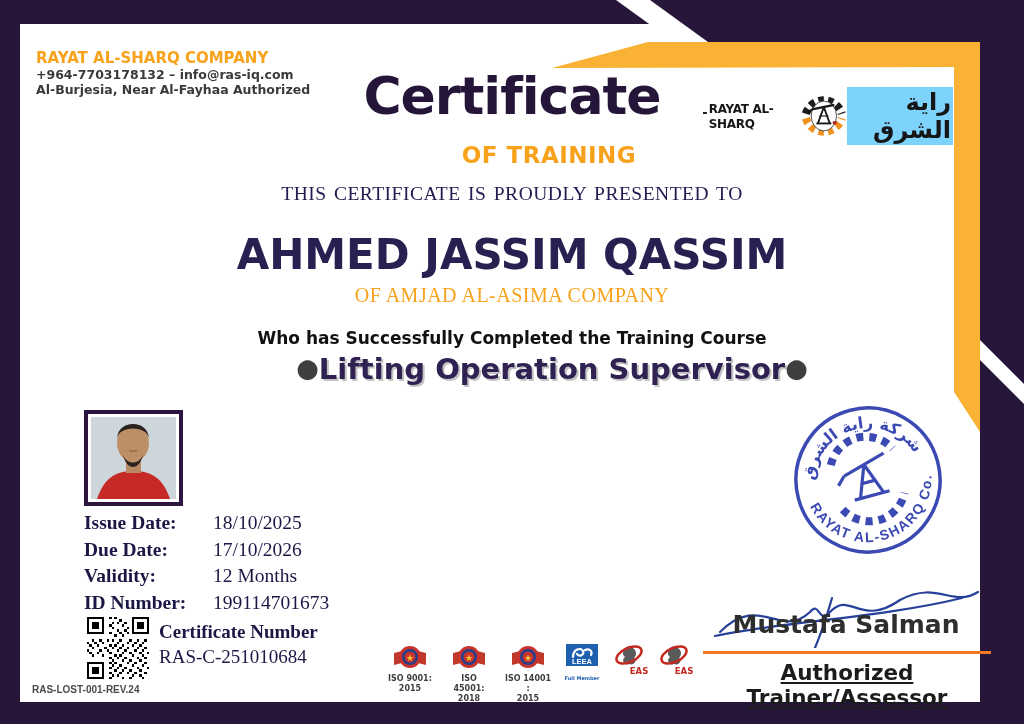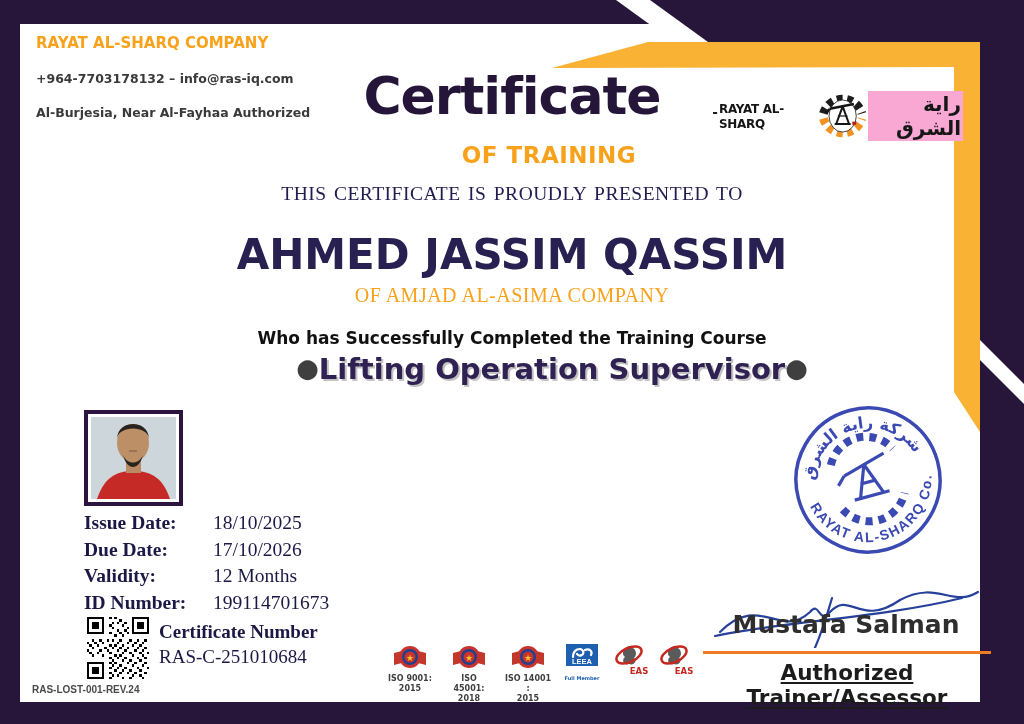--- a/index.html
+++ b/index.html
@@ -2,44 +2,44 @@
 <html><head>
 <meta charset="utf-8">
 <style>
   html,body{margin:0;padding:0;}
   body{width:1024px;height:724px;position:relative;overflow:hidden;background:#fff;
        font-family:"DejaVu Sans",sans-serif;}
   .abs{position:absolute;}
   .ctr{left:0;width:1024px;text-align:center;}
   svg{display:block;}
   
-  .company-name{font-size:15px;font-weight:bold;color:#F8A21B;}
-  .contact{font-size:12.5px;font-weight:600;color:#3a3a3a;margin-top:19px;}
+  .company-name{font-size:15px;font-weight:bold;color:#F8A21B;margin-top:15px;}
+  .contact{font-size:12.5px;font-weight:600;color:#3a3a3a;margin-top:0;}
   
   .main-title{font-size:52px;font-weight:bold;color:#241539;letter-spacing:-1px;}
   .sub-title{font-size:23px;font-weight:bold;color:#F8A21B;letter-spacing:.5px;padding-left:37px;}
   .presented{font-family:"Liberation Serif",serif;font-size:19.5px;color:#201c4f;letter-spacing:.5px;word-spacing:2px;}
   .recipient{font-size:42px;font-weight:bold;color:#272050;}
   .rec-company{font-family:"Liberation Serif",serif;font-size:20px;color:#F8A21B;letter-spacing:.5px;}
   .course-intro{font-size:17px;font-weight:bold;color:#111;}
   .course-title{font-size:29px;font-weight:bold;color:#2F2152;text-shadow:2px 2px 0 rgba(145,145,145,.55);margin-left:40px;}
   .bullet{color:#3f3f3f;font-size:26px;vertical-align:2px;text-shadow:none;}
   
   .details{font-family:"Liberation Serif",serif;font-size:19.5px;color:#1C1846;}
   .details .row{display:flex;height:26.5px;align-items:flex-start;}
   .details .lbl{width:129px;font-weight:bold;}
   .certnum-lbl{font-family:"Liberation Serif",serif;font-size:19px;font-weight:bold;color:#1C1846;}
   .certnum-val{font-family:"Liberation Serif",serif;font-size:19px;color:#1C1846;}
   .doc-code{font-family:"Liberation Sans",sans-serif;font-size:10px;font-weight:bold;color:#4a4a4a;}
   
   .photo-frame{border:4px solid #2C1640;background:#fff;padding:3px;width:85px;height:82px;}
   
-  .logo{width:250px;height:80px;display:flex;align-items:center;justify-content:center;margin-left:10px;}
+  .logo{width:250px;height:80px;display:flex;align-items:center;justify-content:center;}
   .logo-en{font-size:13px;font-weight:bold;color:#161616;letter-spacing:-.3px;transform:scaleX(.92);background:#fff;position:relative;z-index:2;padding:1px 2px;}
-  .logo-ar{font-size:20px;font-weight:bold;color:#161616;background:#f9a8d4;position:relative;z-index:2;padding:1px 2px;}
+  .logo-ar{font-size:24px;font-weight:bold;color:#161616;background:#7dd3fc;position:relative;z-index:2;padding:1px 2px;}
   .logo-line{position:absolute;height:2px;background:#1c1c1c;z-index:1;}
   .logo-line-orange{position:absolute;height:2.5px;background:#F29220;z-index:1;}
   
   .badges{display:flex;gap:11px;align-items:flex-start;}
   .badge{display:flex;flex-direction:column;align-items:center;width:48px;}
   .badge-txt{font-size:8px;font-weight:bold;color:#3f3f3f;line-height:1.25;text-align:center;margin-top:2px;}
   .leea-sub{font-size:5px;color:#1E5FB0;font-weight:bold;margin-top:1px;}
   .eas-txt{font-size:8.5px;font-weight:bold;color:#C4281F;margin-top:-2px;padding-left:20px;}
   
   .sig-name{font-size:25px;font-weight:bold;color:#2e2e2e;}

